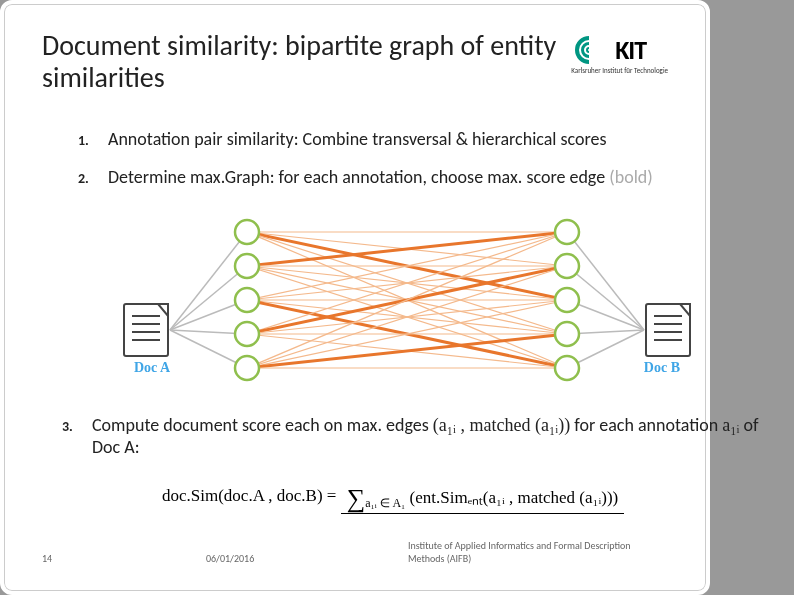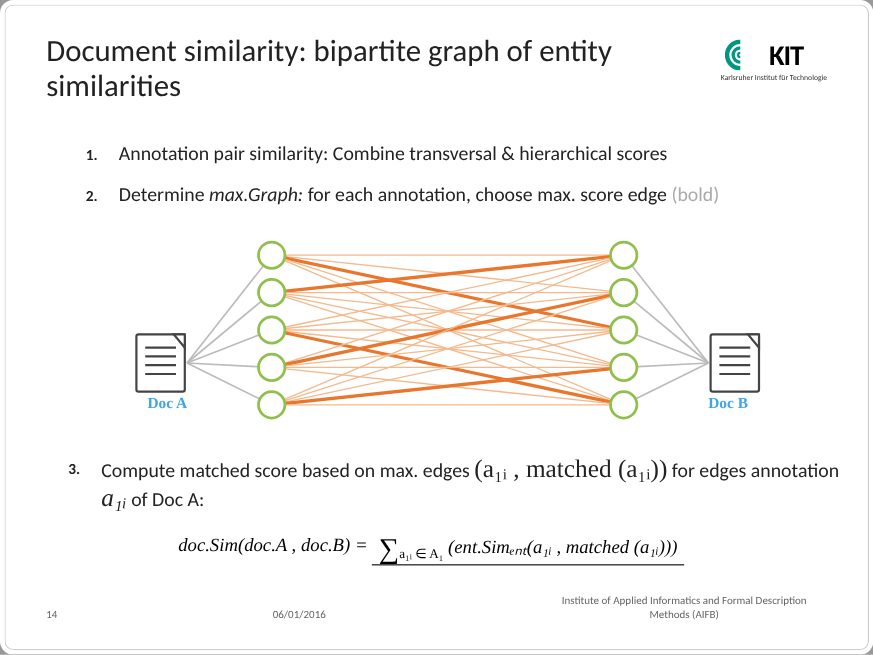--- a/index.html
+++ b/index.html
@@ -6,21 +6,21 @@
     margin: 0;
     padding: 0;
     width: 794px;
     height: 595px;
     font-family: Calibri, Arial, sans-serif;
     background: #999;
     overflow: hidden;
   }
   .slide {
     position: relative;
-    width: 794px;
+    width: 710px;
     height: 595px;
     background: #fff;
     box-sizing: border-box;
     border: 4px solid #fff;
     border-radius: 12px;
     box-shadow: inset 0 0 0 1px #ccc;
   }
   .slide-inner {
     position: absolute;
     inset: 8px;
@@ -81,21 +81,21 @@
     padding-left: 30px;
   }
   ol.points li::before {
     content: counter(item) ".";
     position: absolute;
     left: 0;
     top: 4px;
     font-size: 14px;
     font-weight: 700;
   }
-  .em { font-style: italic; }
+  .em { }
   .muted { color: #aaa; }
 
   .graph-area {
     position: absolute;
     left: 60px;
     top: 200px;
     width: 670px;
     height: 190px;
     font-family: Liberation Serif, serif;
   }
@@ -151,26 +151,26 @@
     left: 30px;
     right: 30px;
     bottom: 18px;
     font-size: 10px;
     color: #666;
     display: flex;
     align-items: flex-end;
     justify-content: space-between;
   }
   .footer .inst {
-    text-align: center;
+    text-align: left;
     width: 260px;
   }
   .pair-text {
     font-family: "Times New Roman", serif;
-    font-size: 23px;
+    font-size: 18px;
   }
 </style>
 </head>
 <body>
 
 <div class="slide">
   <div class="slide-inner">
 
     <div class="title">Document similarity: bipartite graph of entity similarities</div>
 
@@ -269,21 +269,21 @@
             <circle cx="495" cy="156" r="12" fill="#fff" stroke="#8fbf4d" stroke-width="2.5"></circle>
           </g>
       </svg>
       <div class="doc-label doc-a">Doc A</div>
       <div class="doc-label doc-b">Doc B</div>
     </div>
 
     <div style="position:absolute;left:50px;top:402px;width:710px;font-size:18px;color:#222;">
       <div style="position:relative;padding-left:30px;">
         <span style="position:absolute;left:0;top:4px;font-size:14px;font-weight:700;">3.</span>
-        <span>Compute matched score based on max. edges </span><span class="pair-text">(a₁ᵢ , matched (a₁ᵢ))</span><span> for edges annotation </span><span class="pair-text em">a₁ᵢ</span><span> of Doc A:</span>
+        <span>Compute document score each on max. edges </span><span class="pair-text">(a₁ᵢ , matched (a₁ᵢ))</span><span> for each annotation </span><span class="pair-text em">a₁ᵢ</span><span> of Doc A:</span>
       </div>
     </div>
 
     <div class="formula-block">
       <span class="em">doc.Sim(doc.A , doc.B) =</span>
       <span class="frac">
         <span class="num">
           <span class="bigop">∑</span><span class="sub">a₁ᵢ ∈ A₁</span>
           <span class="em">(ent.Simₑₙₜ(a₁ᵢ , matched (a₁ᵢ)))</span>
         </span>

